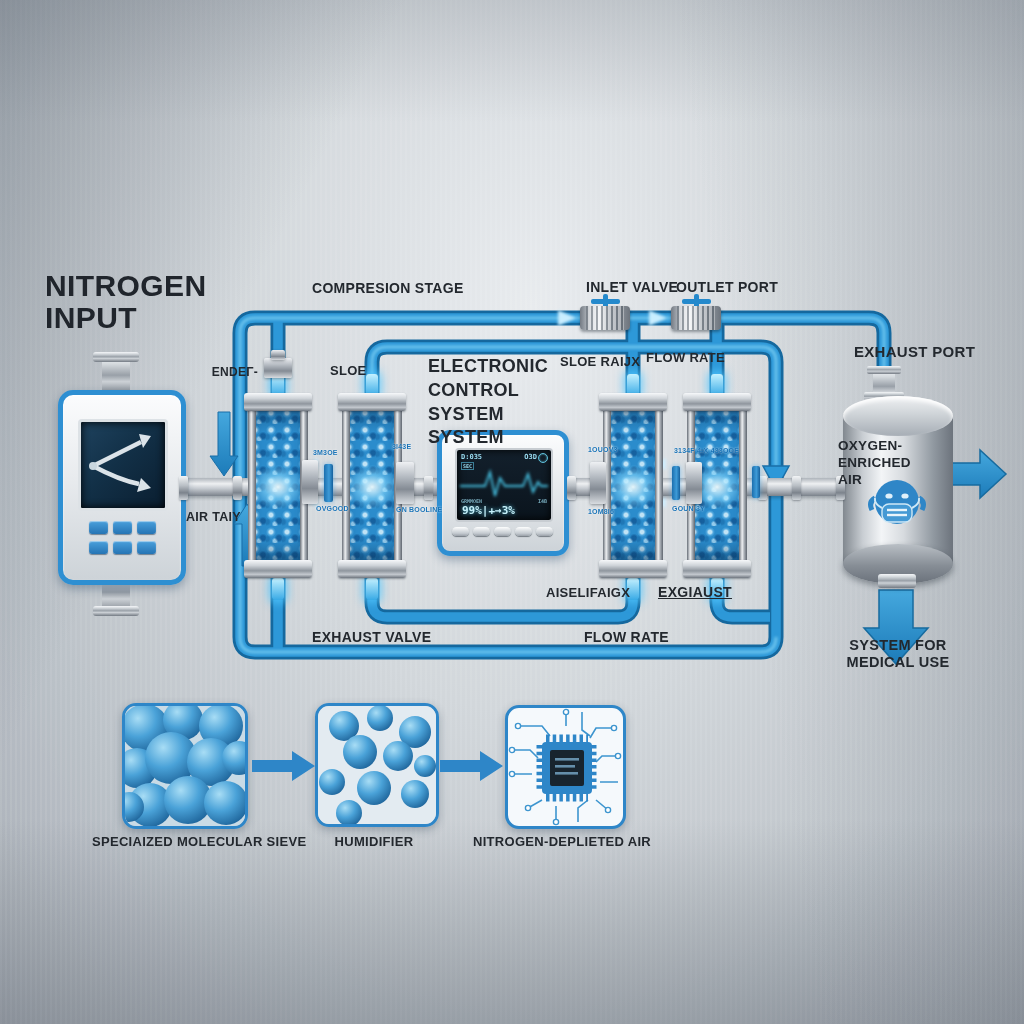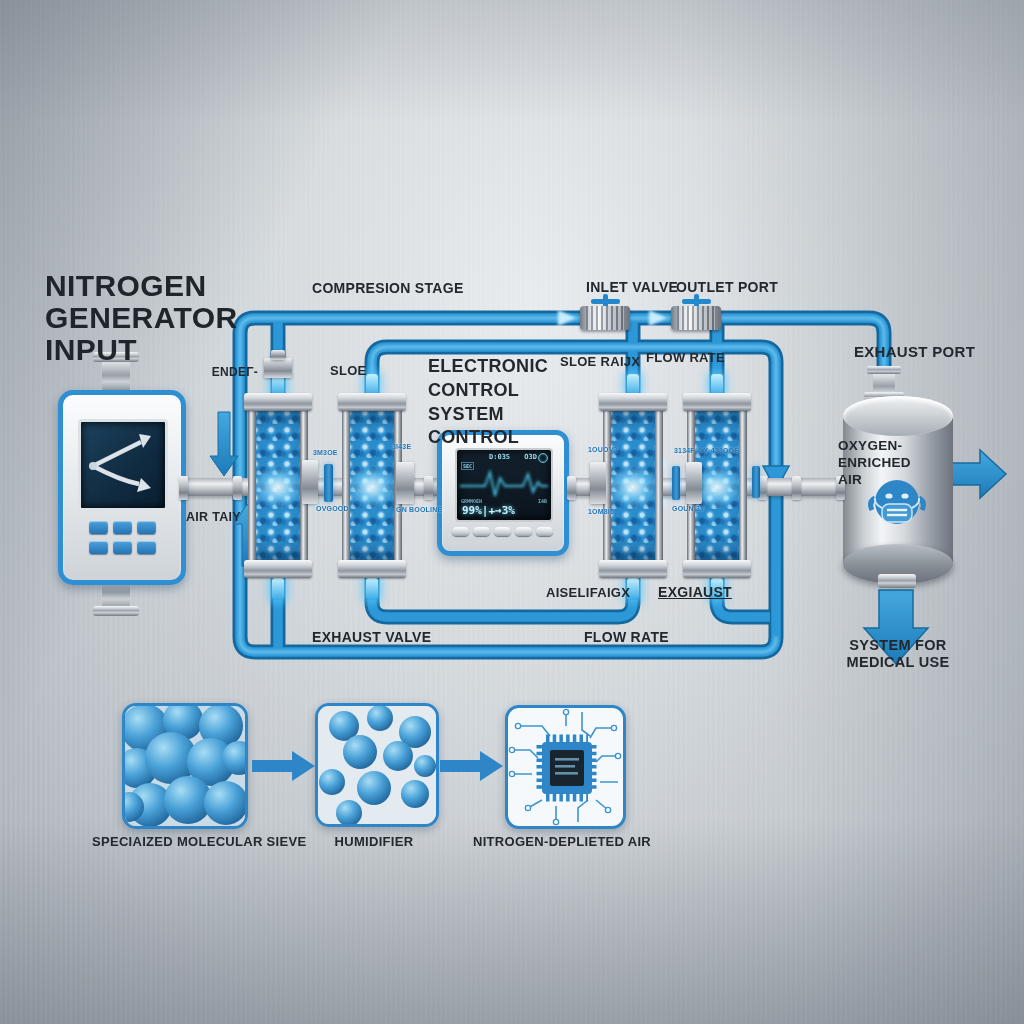--- a/index.html
+++ b/index.html
@@ -116,21 +116,20 @@
       <polygon points="234,524 247,504 260,524 252,524 252,566 242,566 242,524"></polygon>
     </g>
     <g fill="url(#arr)" stroke="#176b9f" stroke-width="1.5">
       <polygon points="946,463 980,463 980,450 1006,474 980,498 980,485 946,485"></polygon>
       <polygon points="879,590 913,590 913,628 928,628 896,664 864,628 879,628"></polygon>
     </g>
   </svg>
 
   <div class="abs" style="left:45px;top:270px;z-index:6;font-size:30px;font-weight:800;color:#20252c;line-height:1.07;letter-spacing:.4px;">
     <div>NITROGEN</div>
-    <div>GENERATOR</div>
     <div>INPUT</div>
   </div>
 
   <div class="abs" style="left:176px;top:478px;width:674px;height:18px;z-index:2;
        background:linear-gradient(180deg,#aeb4bb,#eef0f2 32%,#c6cbd1 58%,#7b828b);box-shadow:0 2px 3px rgba(30,40,50,.3);"></div>
   <div class="collar" style="left:179px;top:476px;"></div>
   <div class="collar" style="left:233px;top:476px;"></div>
   <div class="collar" style="left:424px;top:476px;"></div>
   <div class="collar" style="left:567px;top:476px;"></div>
   <div class="collar" style="left:758px;top:476px;"></div>
@@ -230,21 +229,21 @@
        background:repeating-linear-gradient(90deg, rgba(70,80,90,.45) 0 2px, rgba(255,255,255,.35) 2px 5px);"></div>
   <div class="cross-v" style="left:694px;top:294px;height:18px;"></div>
   <div class="cross-h" style="left:682px;top:299px;width:29px;"></div>
   <div class="abs metalH" style="left:671px;top:306px;width:50px;height:24px;border-radius:4px;z-index:4;
        box-shadow:0 2px 3px rgba(20,30,40,.4);"></div>
   <div class="abs" style="left:677px;top:306px;width:38px;height:24px;z-index:4;
        background:repeating-linear-gradient(90deg, rgba(70,80,90,.45) 0 2px, rgba(255,255,255,.35) 2px 5px);"></div>
 
   <div class="abs panel-blue" style="left:437px;top:430px;width:122px;height:116px;z-index:3;border-radius:13px;">
     <div class="abs screen-dark" style="left:13px;top:13px;width:94px;height:70px;border:2px solid #c8cdd2;">
-      <span class="scr-txt" style="left:4px;top:3px;font-size:7px;margin-left:28px;">D:035</span>
+      <span class="scr-txt" style="left:4px;top:3px;font-size:7px;">D:035</span>
       <span class="scr-txt" style="left:4px;top:12px;font-size:5px;border:1px solid #3b7e97;padding:0 1px;">SEC</span>
       <span class="scr-txt" style="right:14px;top:3px;font-size:7px;">O3D</span>
       <span class="abs" style="right:3px;top:3px;width:8px;height:8px;border:1.5px solid #5fc0da;border-radius:50%;box-shadow:inset 0 0 2px #5fc0da;"></span>
       <svg width="94" height="34" viewBox="0 0 94 34" style="position:absolute;left:0;top:16px;">
         <polyline points="3,20 28,20 33,6 38,30 43,12 48,20 66,20 71,8 76,26 81,16 84,20 91,20" fill="none" stroke="#46c3e4" stroke-width="1.8" filter="url(#glow)"></polyline>
       </svg>
       <span class="scr-txt" style="left:4px;top:48px;font-size:5px;opacity:.75;">GRMMOEN</span>
       <span class="scr-txt" style="right:4px;top:48px;font-size:5px;opacity:.75;">I4B</span>
       <span class="scr-txt" style="left:5px;top:54px;font-size:11px;color:#c7f1fb;text-shadow:0 0 4px rgba(90,210,240,.9);">99%|+→3%</span>
     </div>
@@ -361,21 +360,21 @@
   <span class="lbl" style="left:586px;top:279px;font-size:14px;">INLET VALVE</span>
   <span class="lbl" style="left:676px;top:279px;font-size:14px;">OUTLET PORT</span>
   <span class="lbl" style="left:854px;top:343px;font-size:15px;">EXHAUST PORT</span>
   <span class="lbl" style="left:198px;top:365px;width:60px;text-align:right;font-size:12px;">ENDEΓ-</span>
   <span class="lbl" style="left:330px;top:363px;font-size:13px;">SLOE</span>
   <span class="lbl" style="left:560px;top:354px;font-size:13px;">SLOE RAIJX</span>
   <span class="lbl" style="left:646px;top:350px;font-size:13px;">FLOW RATE</span>
   <div class="lbl" style="left:428px;top:355px;width:140px;text-align:left;font-size:18px;line-height:1.32;white-space:normal;">
     <div>ELECTRONIC</div>
     <div>CONTROL SYSTEM</div>
-    <div>CONTROL</div>
+    <div>SYSTEM</div>
   </div>
   <span class="lbl" style="left:186px;top:510px;font-size:12.5px;">AIR TAIY</span>
   <div class="lbl" style="left:838px;top:438px;width:120px;text-align:left;font-size:13.5px;line-height:1.25;white-space:normal;z-index:6;">
     <div>OXYGEN-ENRICHED</div>
     <div>AIR</div>
   </div>
   <span class="lbl" style="left:546px;top:585px;font-size:13px;">AISELIFAIGX</span>
   <span class="lbl" style="left:658px;top:584px;font-size:14px;text-decoration:underline;">EXGIAUST</span>
   <span class="lbl" style="left:312px;top:629px;font-size:14px;">EXHAUST VALVE</span>
   <span class="lbl" style="left:584px;top:629px;font-size:14px;">FLOW RATE</span>

